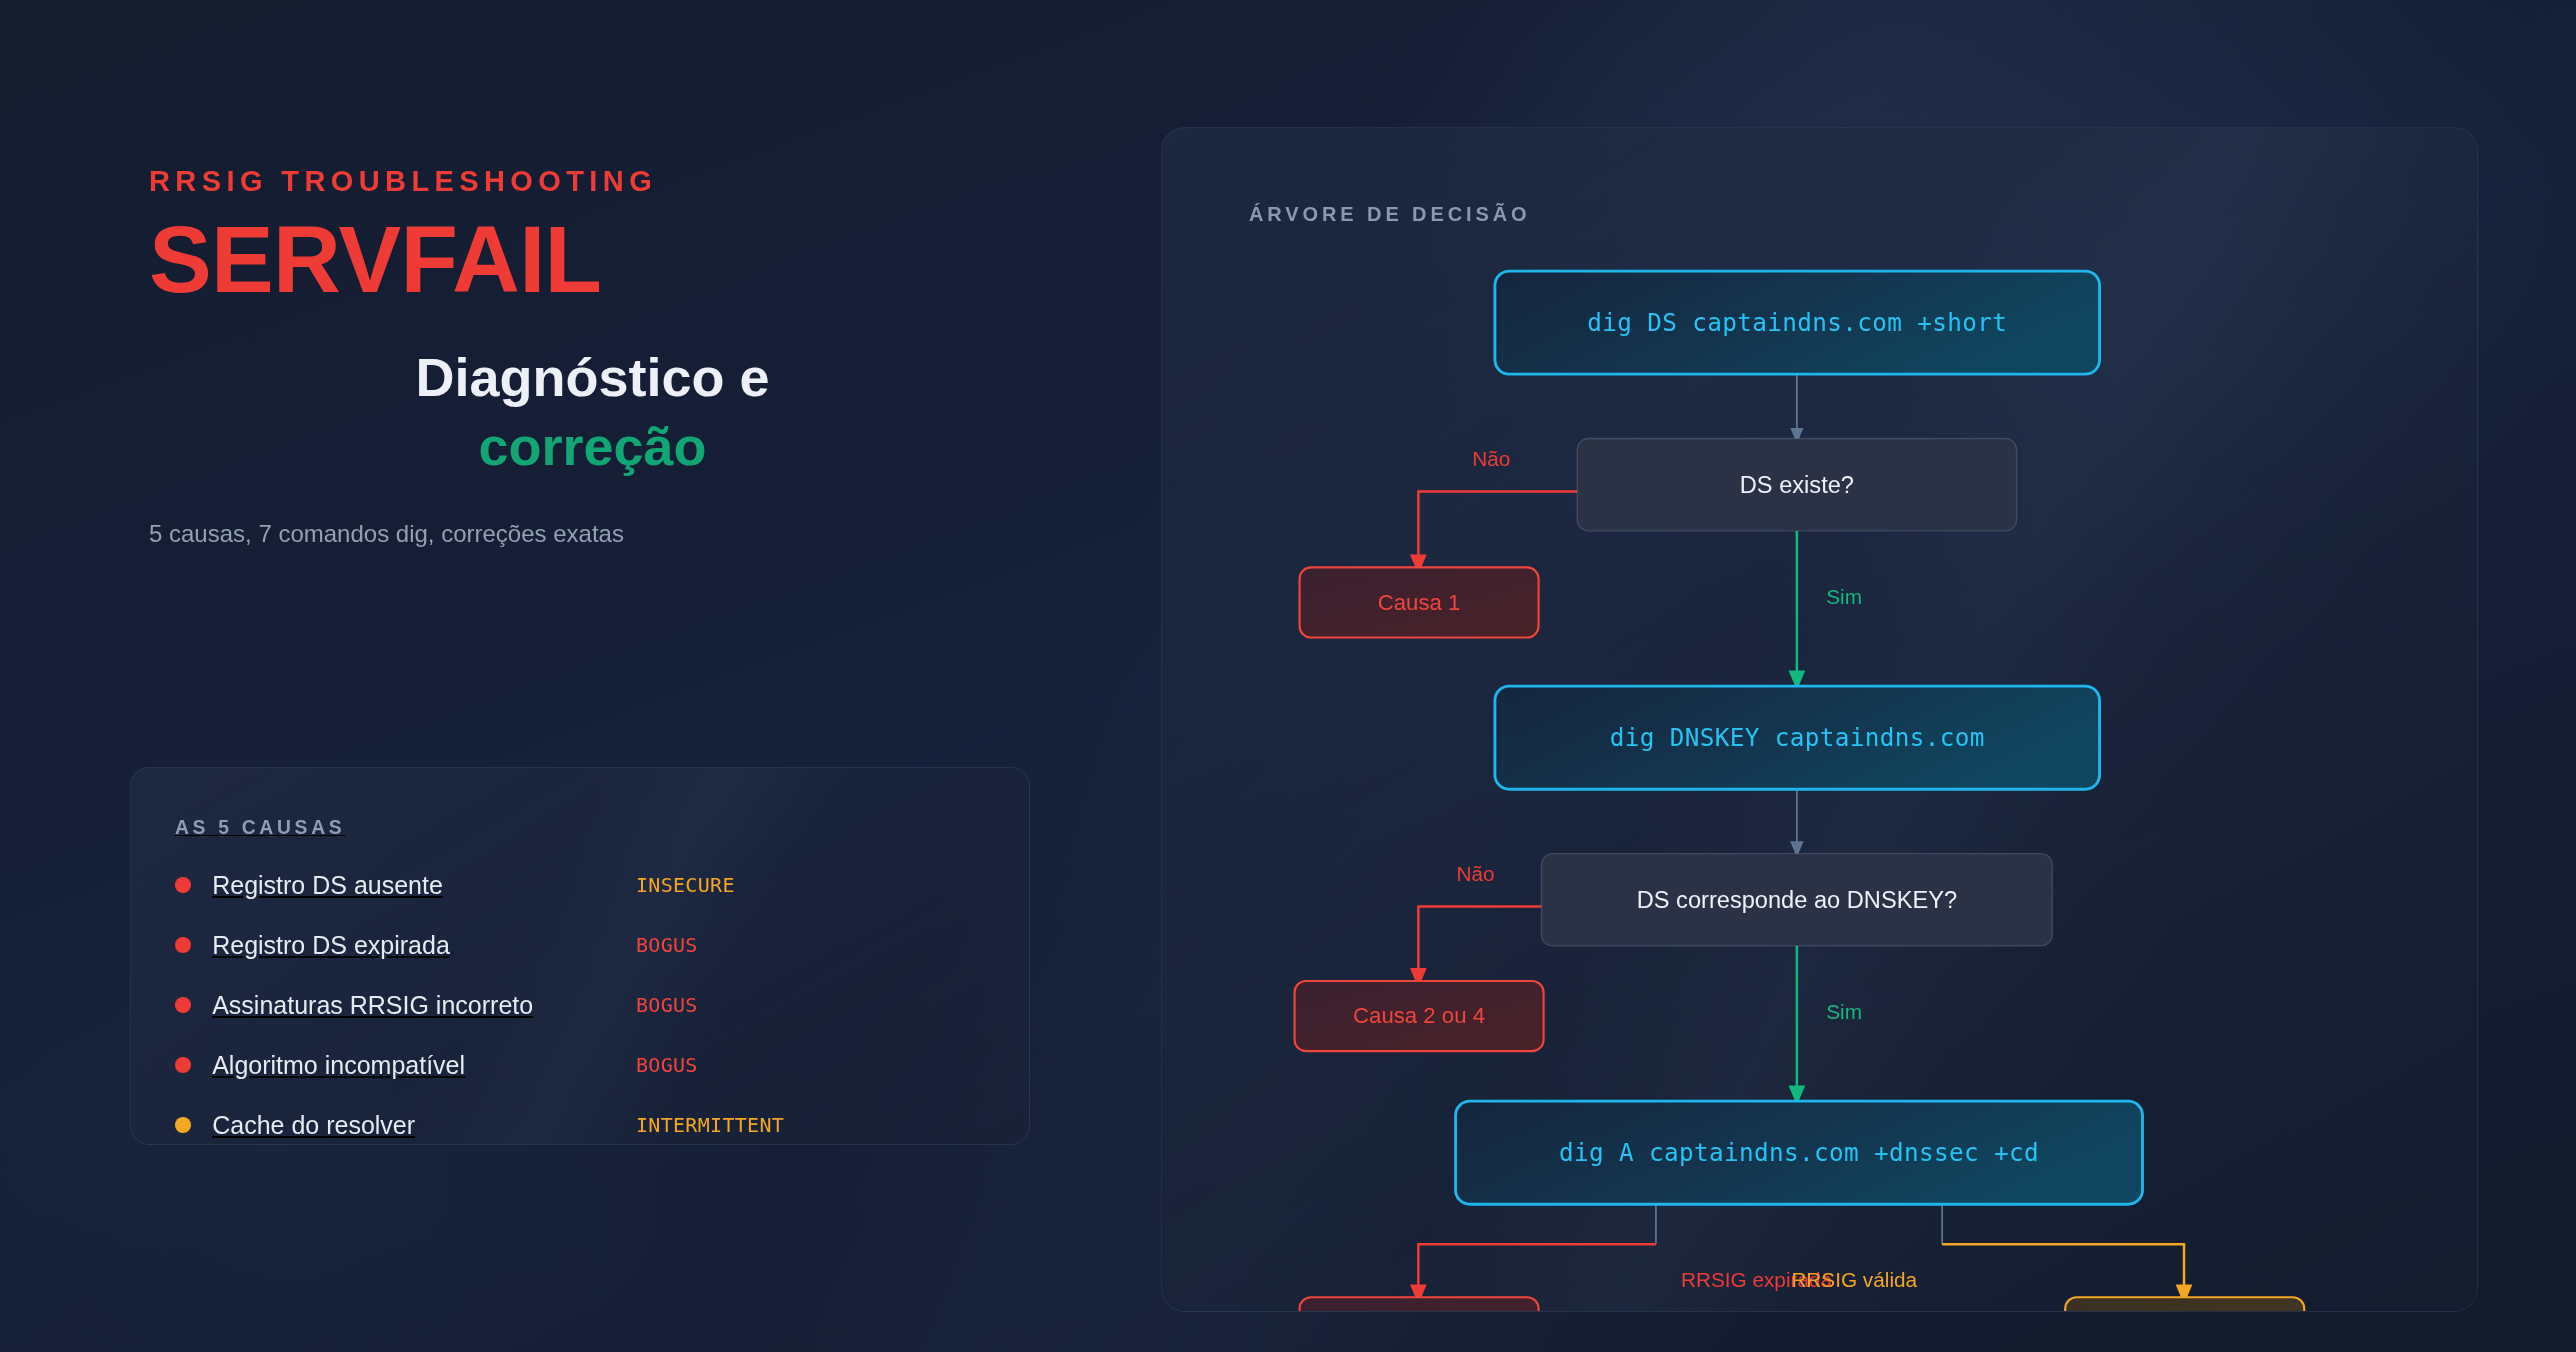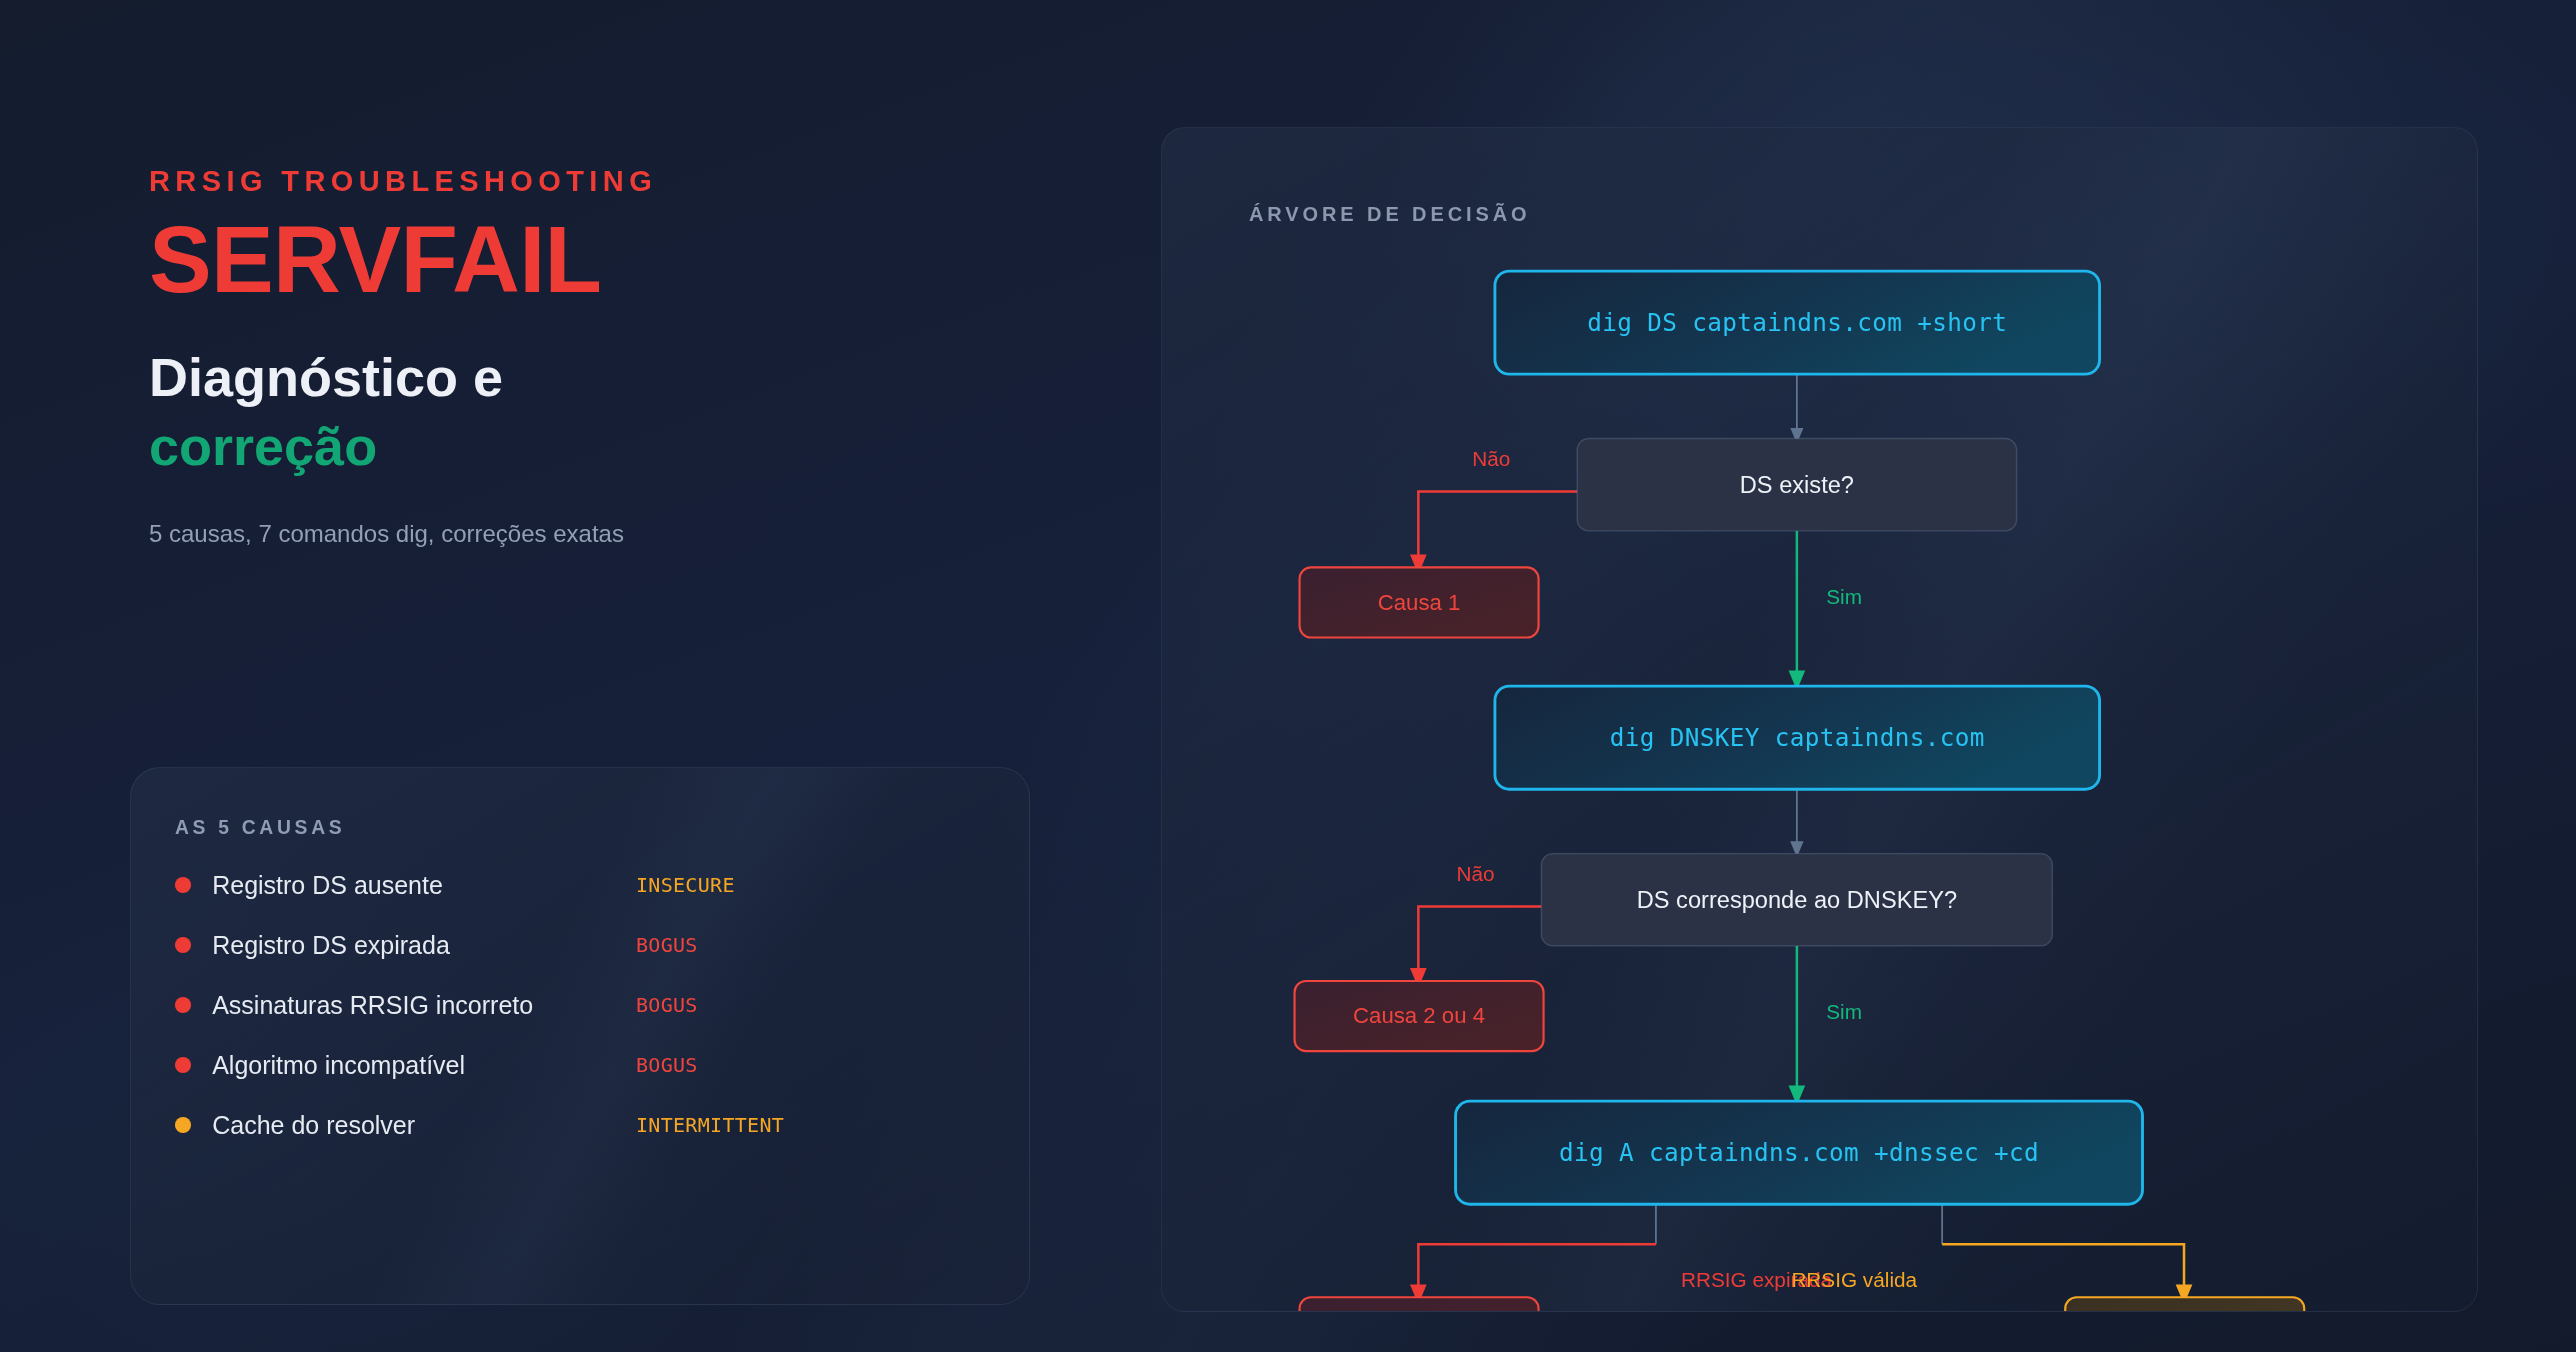--- a/index.html
+++ b/index.html
@@ -74,43 +74,45 @@
     letter-spacing: -0.7px;
     line-height: 1.0;
     margin-top: 15px;
   }
 
   #headline {
     margin-top: 36px;
     font-size: 54px;
     font-weight: 700;
     line-height: 1.28;
+    text-align: center;
   }
   #headline .l1 { color: #edf1f7; display: block; }
   #headline .l2 { color: #13a675; display: block; }
 
   #tagline {
     margin-top: 37px;
     color: #93a0b4;
     font-size: 24px;
     font-weight: 400;
     line-height: 1.35;
   }
 
   
   #causes-card {
     position: absolute;
     left: 130px;
     top: 767px;
     width: 900px;
-    height: 538px;
-    border-radius: 30px;
+    height: 378px;
+    border-radius: 19px;
     background: linear-gradient(150deg, rgba(36,48,72,0.60) 0%, rgba(28,38,59,0.50) 55%, rgba(25,34,54,0.44) 100%);
     border: 0.7px solid rgba(108,130,165,0.17);
     overflow: hidden;
+    text-decoration: underline;
   }
   #causes-card .card-streak {
     position: absolute;
     left: -20%;
     top: -30%;
     width: 150%;
     height: 180%;
     background: linear-gradient(118deg, transparent 42%, rgba(120,150,200,0.05) 49%, transparent 56%);
     pointer-events: none;
   }

